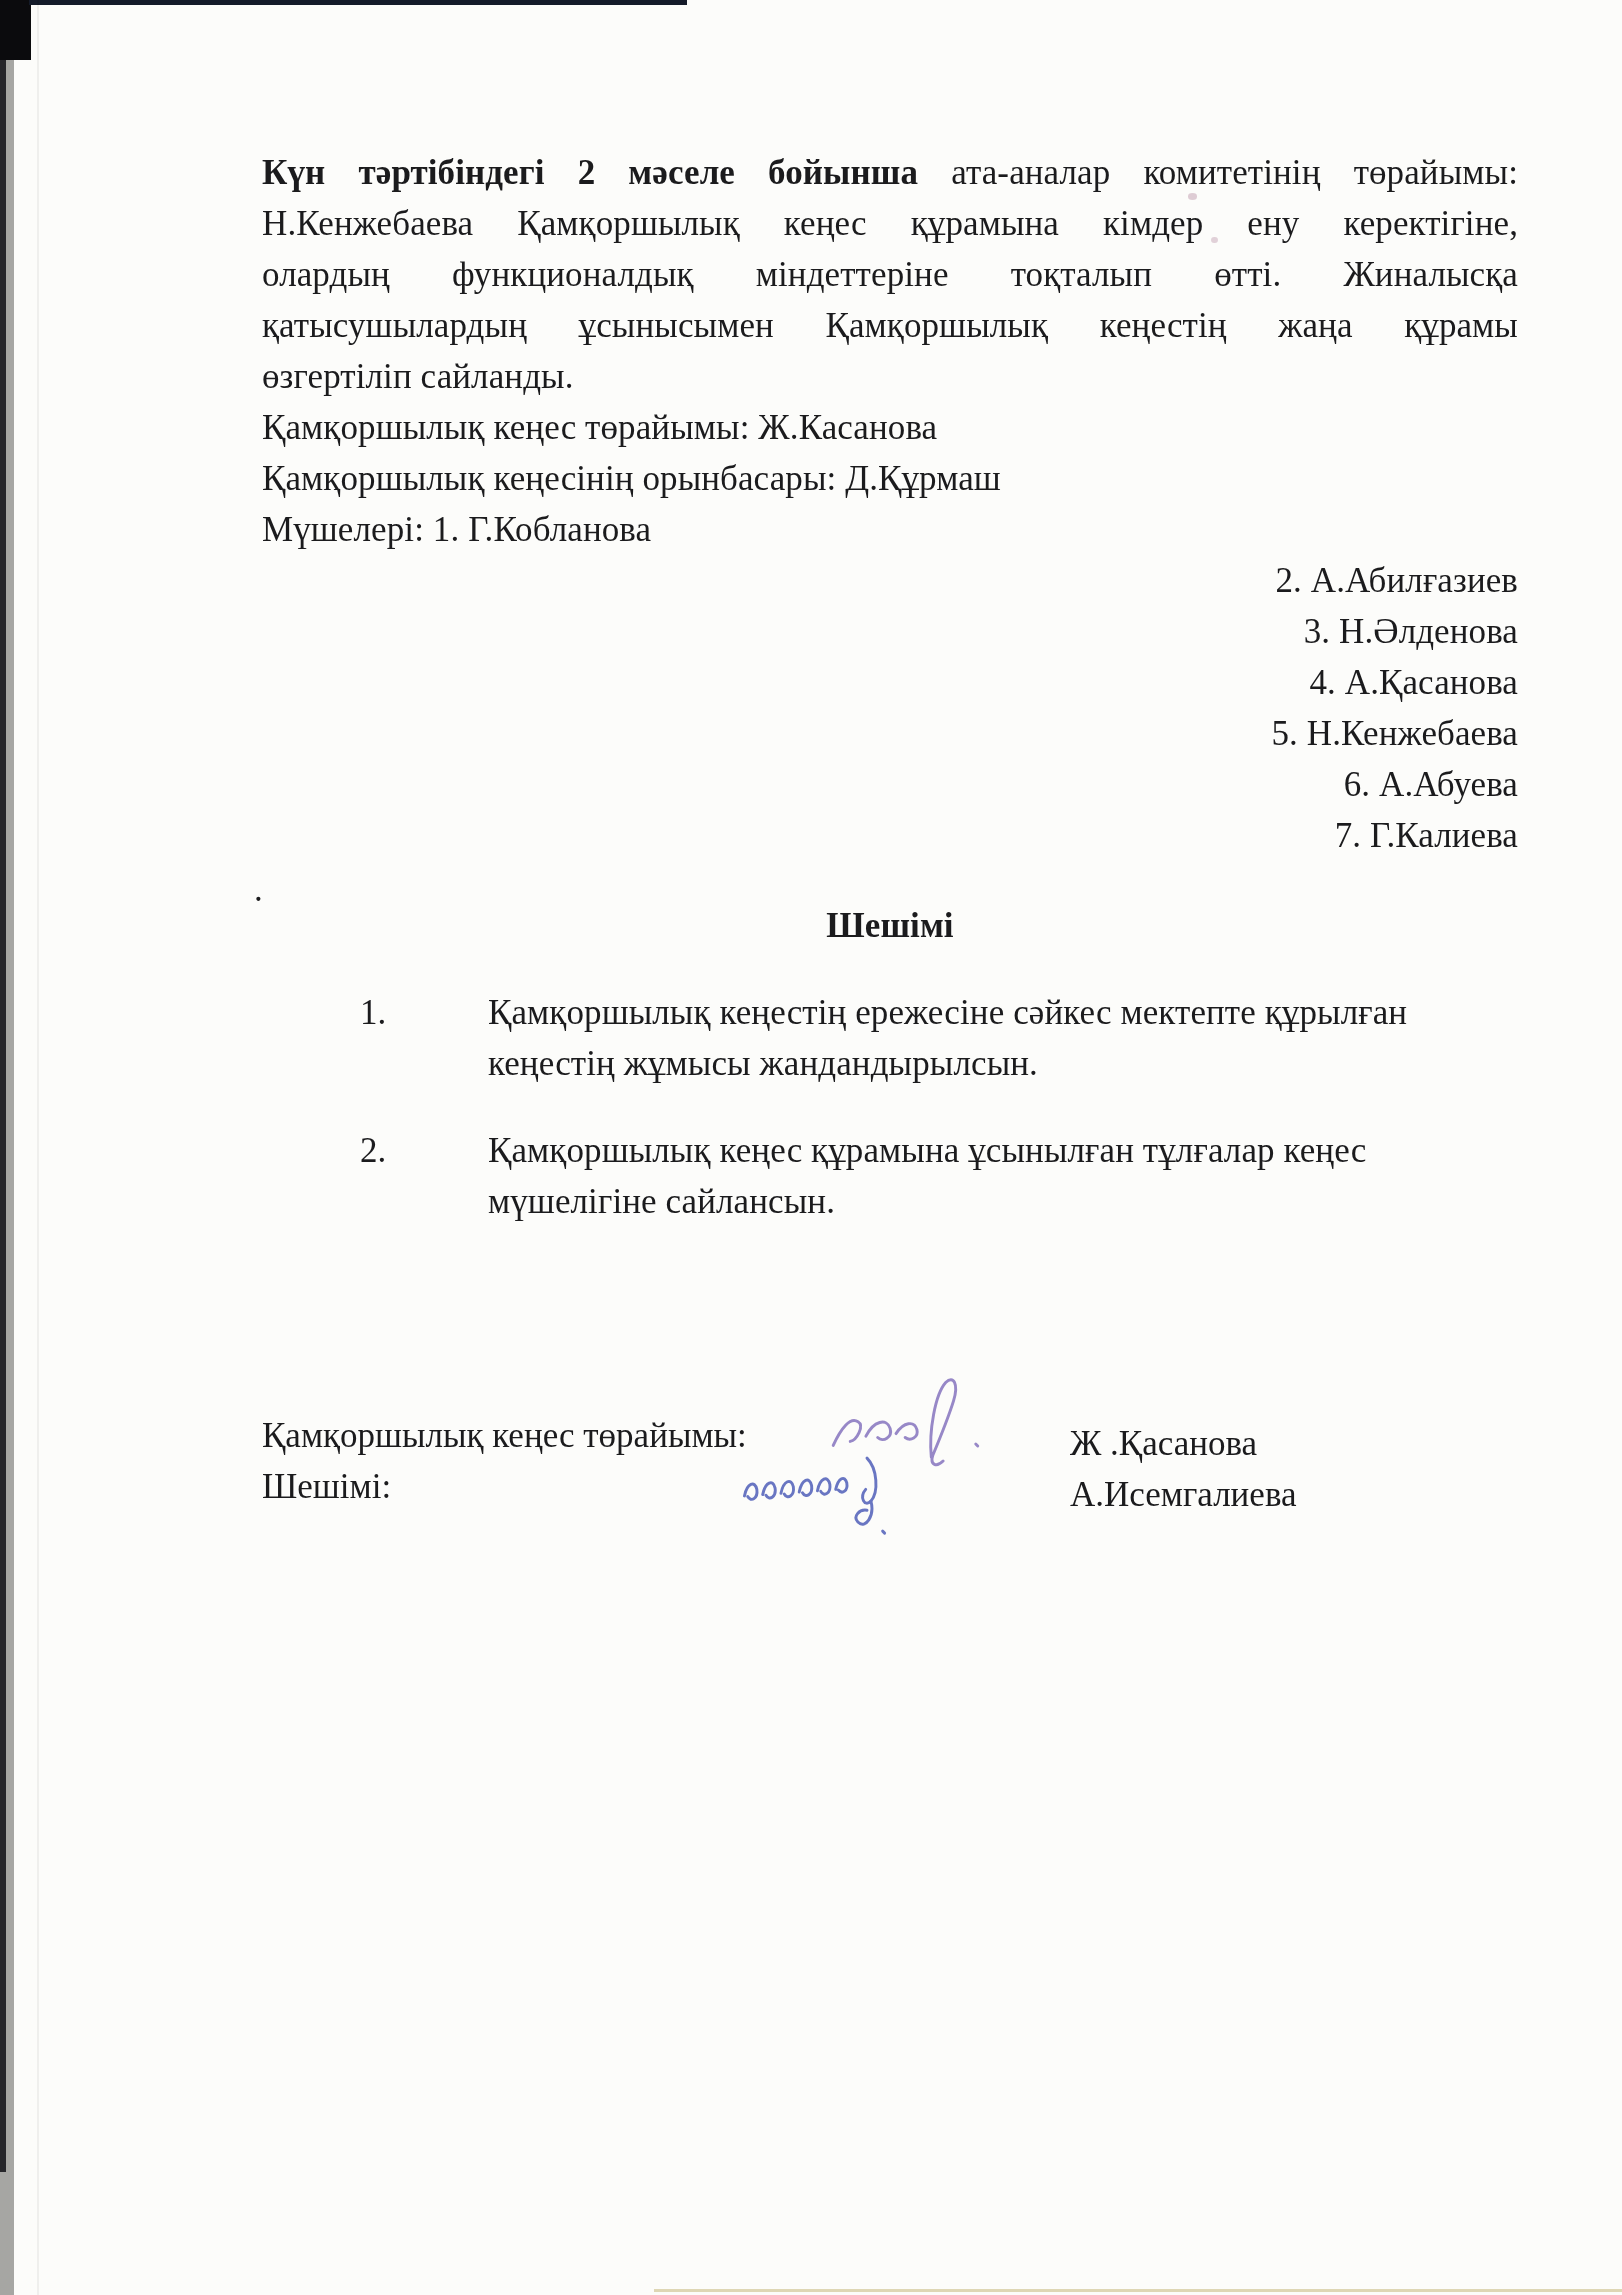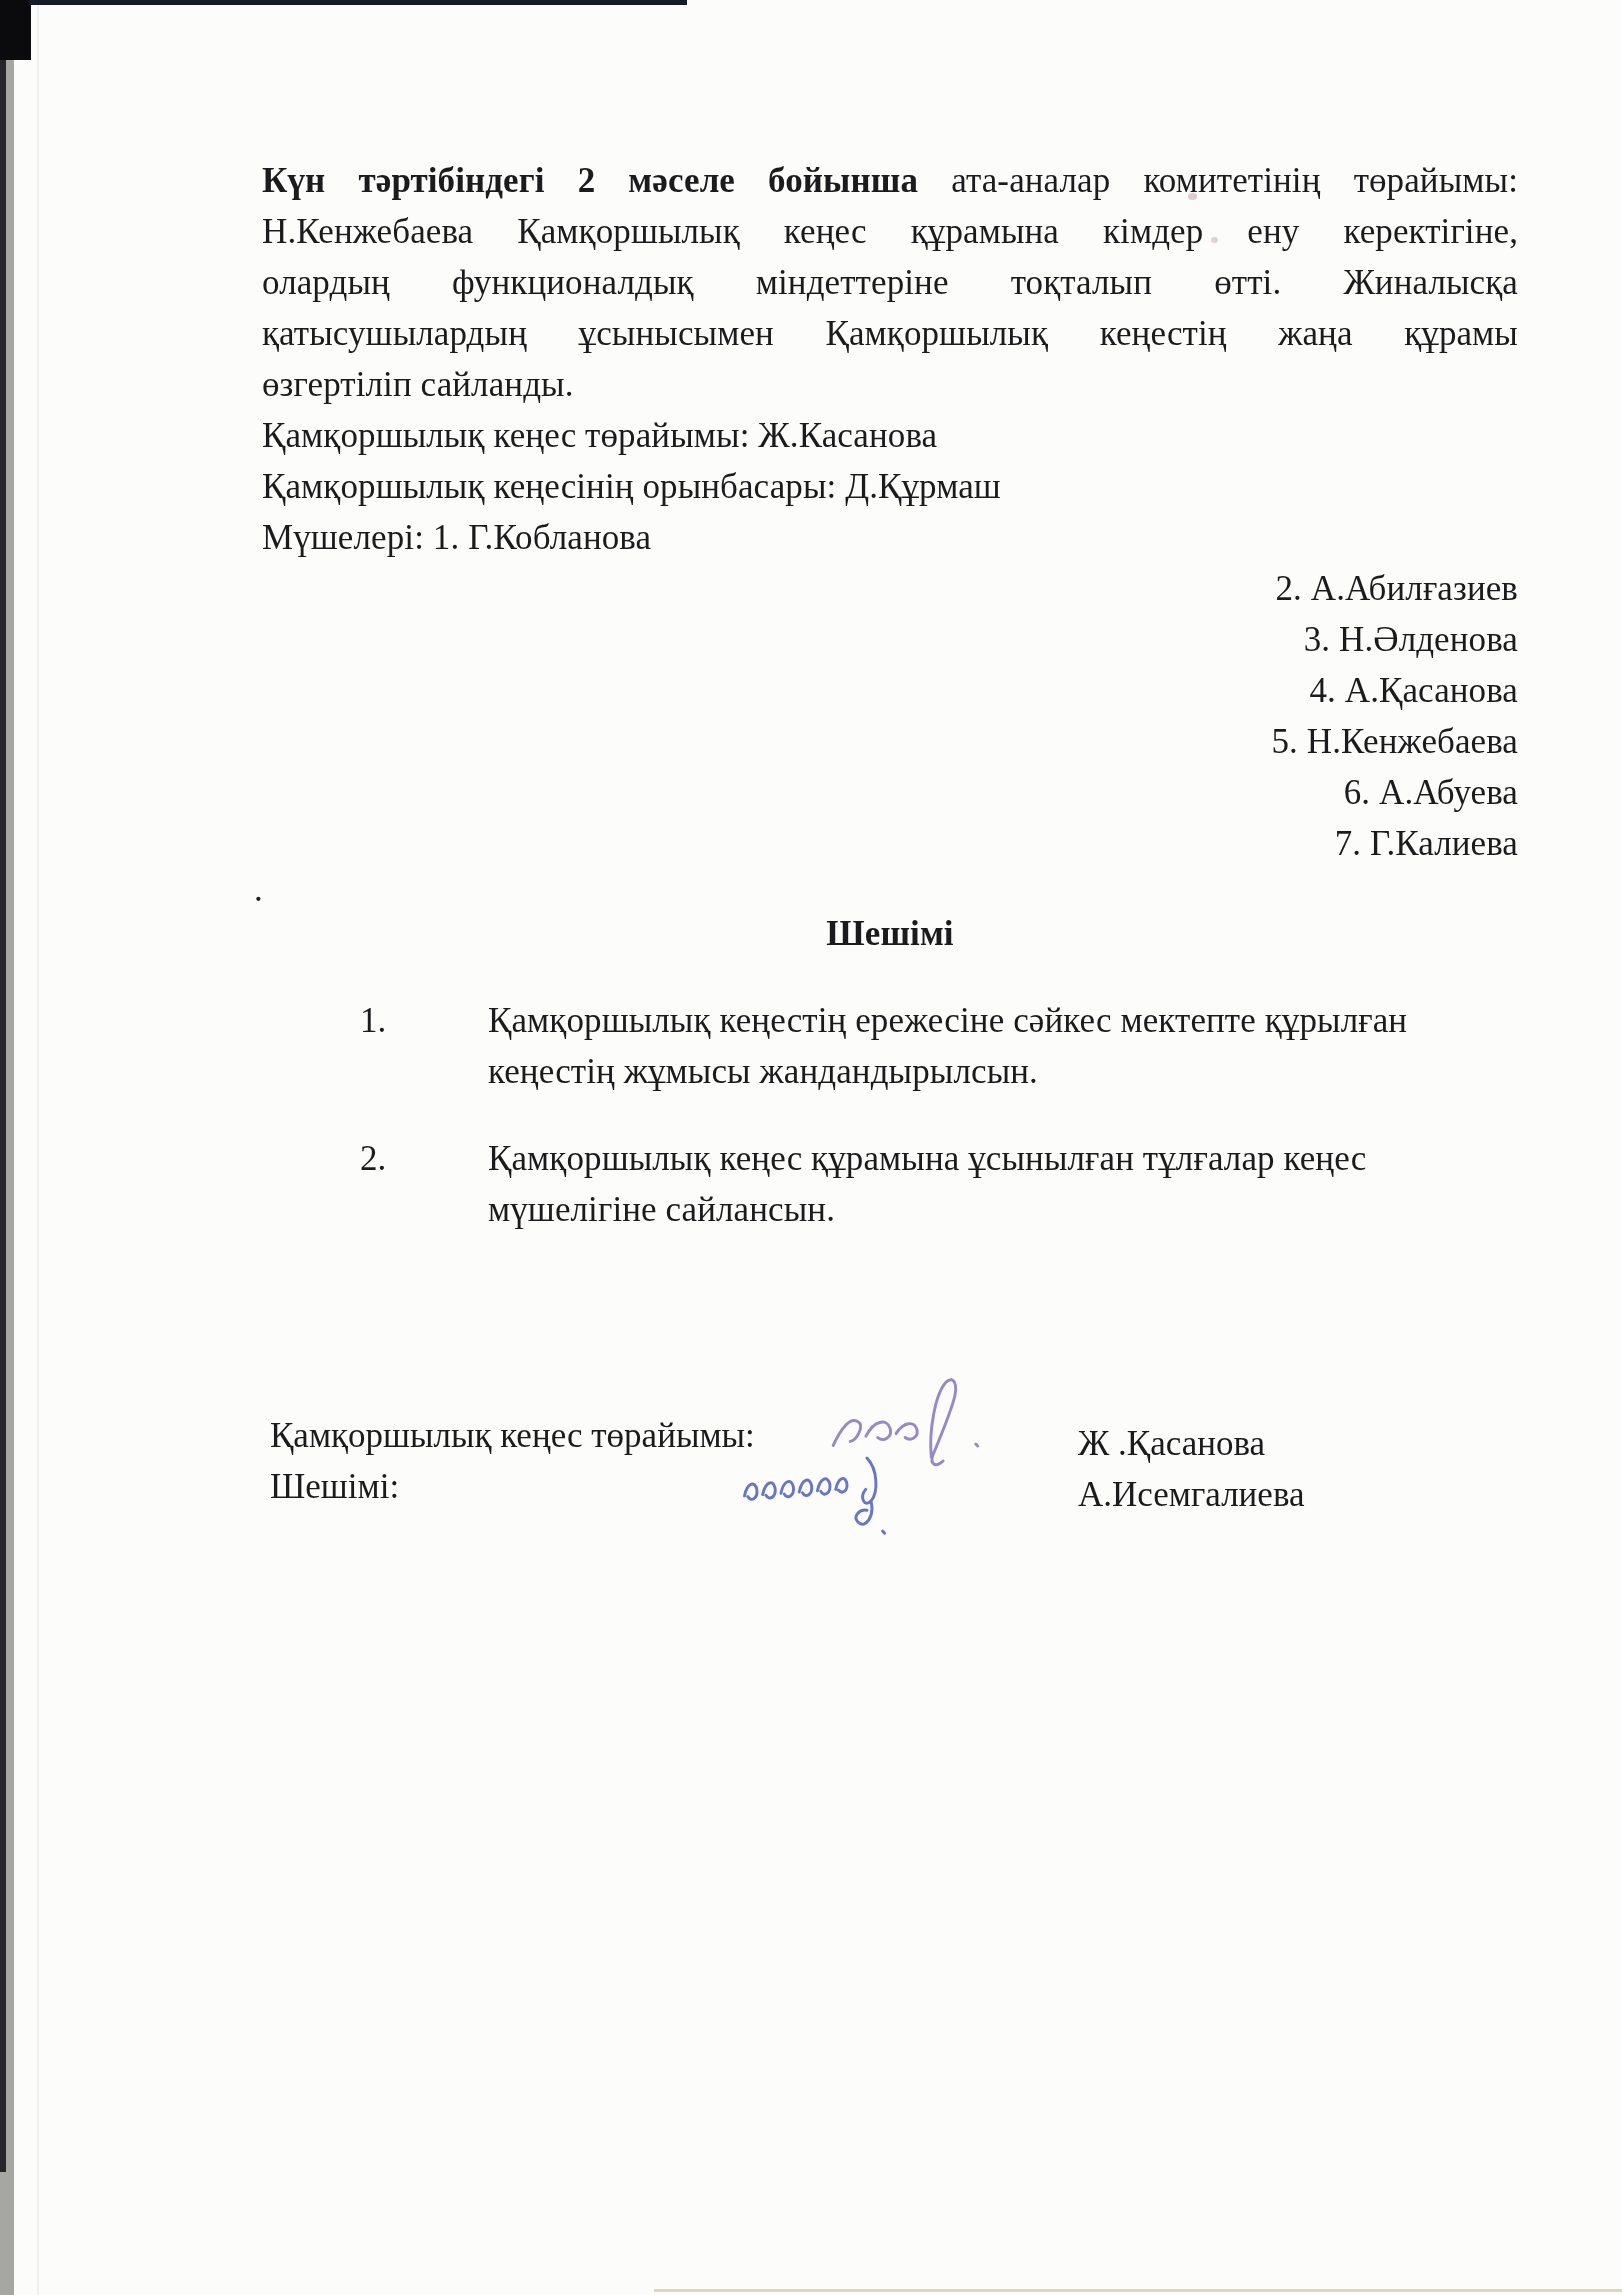--- a/index.html
+++ b/index.html
@@ -17,35 +17,35 @@
   .corner-top-left{position:absolute;left:0;top:0;width:31px;height:60px;background:#0b0b0d;}
   .top-line{position:absolute;left:29px;top:0;width:658px;height:5.2px;background:#141b29;}
   .fold-line{position:absolute;left:37px;top:0;width:2px;height:2295px;background:rgba(0,0,0,0.05);}
   .bottom-line{position:absolute;left:654px;top:2289px;width:968px;height:2.6px;background:rgba(186,168,96,0.45);}
   .speck{position:absolute;border-radius:50%;}
   .speck1{left:1188px;top:193px;width:9.2px;height:6.5px;background:rgba(186,146,166,0.45);}
   .speck2{left:1211px;top:237px;width:6.5px;height:5.9px;background:rgba(186,146,166,0.4);}
   .stray-dot{position:absolute;left:254px;top:872px;font-size:35px;line-height:35px;}
   
   .text-col{
-    position:absolute;left:262px;top:155px;width:1256px;
+    position:absolute;left:262px;top:147px;width:1256px;
     font-size:35px;line-height:51px;
     letter-spacing:0.1px;
   }
   .line{white-space:nowrap;}
   .just{white-space:normal;text-align:justify;text-align-last:justify;}
   .b{font-weight:bold;}
   .member{padding-left:164px;text-align:right;}
   .heading{margin-top:39px;text-align:center;font-weight:bold;}
   .decisions{margin-top:24px;}
   .d-row{padding-left:98px;white-space:nowrap;margin-top:36px;}
   .d-num{display:inline-block;width:128px;}
   .d-cont{padding-left:226px;white-space:nowrap;}
   .sig-block{position:absolute;left:262px;top:1410px;width:1256px;font-size:35px;line-height:51px;}
-  .sig-row{position:relative;white-space:nowrap;margin-left:8px;}
+  .sig-row{position:relative;white-space:nowrap;}
   .sig-name{position:absolute;left:808px;top:8px;}
   .sig-svg{position:absolute;}
   .sig-svg.chair{left:828px;top:1368px;}
   .sig-svg.secr{left:739px;top:1449px;}
 </style>
 </head>
 <body>
 
 <div class="scan">
 

